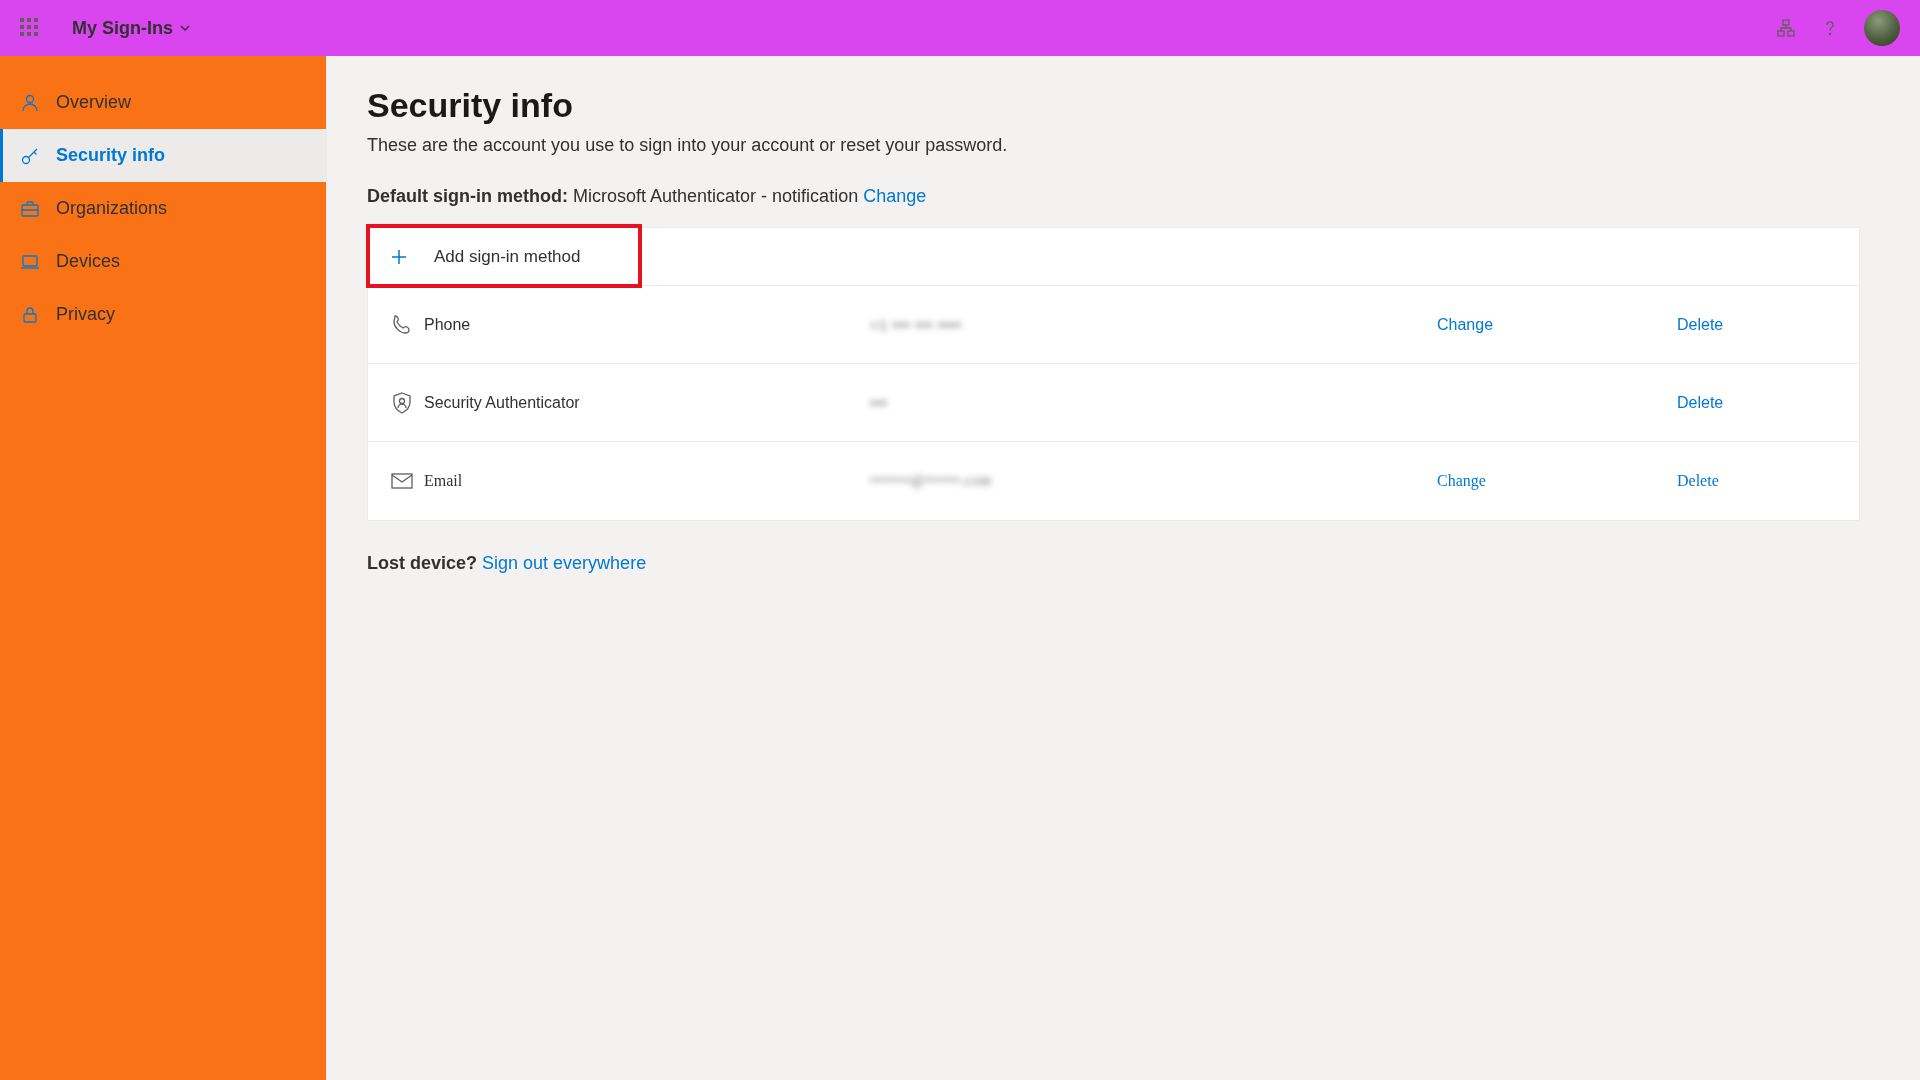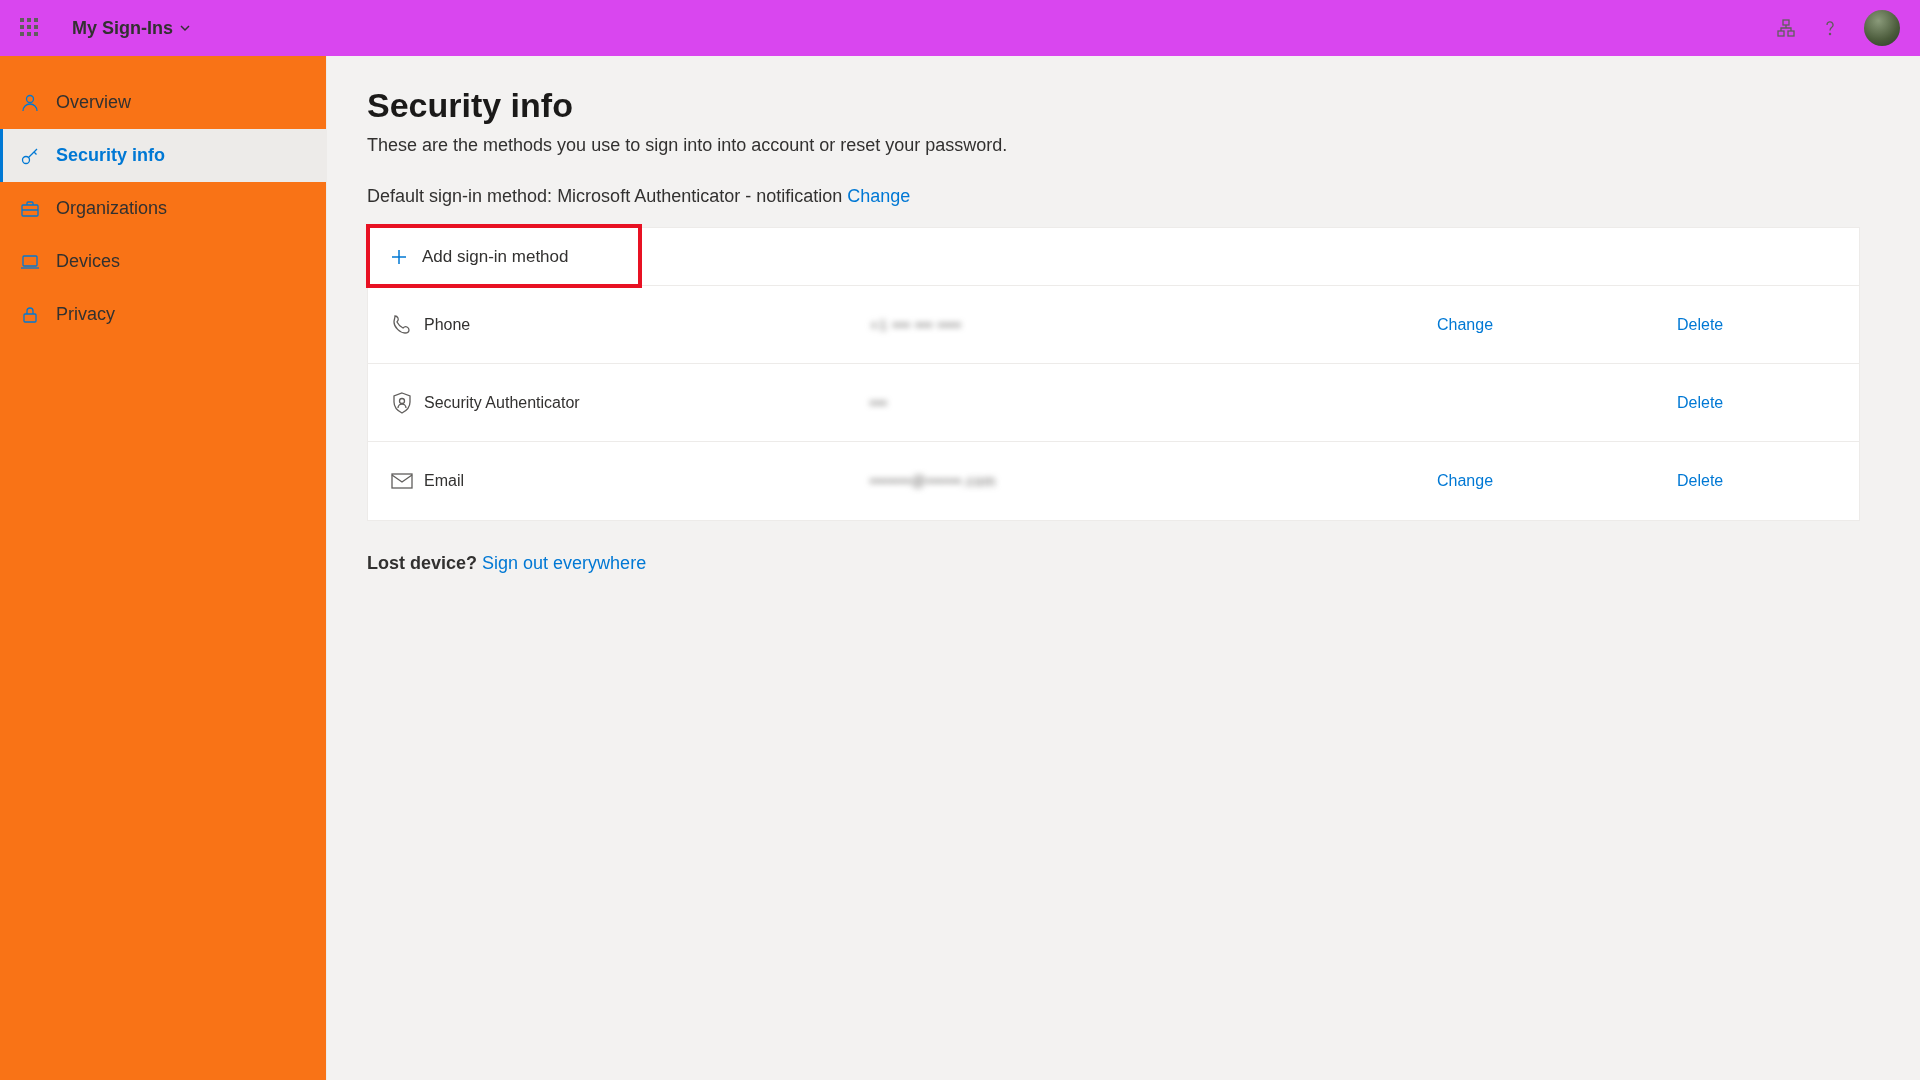--- a/index.html
+++ b/index.html
@@ -103,37 +103,37 @@
     .page-subtitle {
       font-size: 18px;
       color: #323130;
       margin-bottom: 30px;
     }
     .default-method {
       font-size: 18px;
       margin-bottom: 20px;
       color: #323130;
     }
-    .default-method b { font-weight: 400; margin-top: 40px; }
+    .default-method b { font-weight: 700; margin-top: 40px; }
     .link { color: #0078d4; cursor: pointer; }
     .methods-card {
       background: #ffffff;
       border: 1px solid #edebe9;
     }
     .add-method-row {
       display: flex;
       align-items: center;
       height: 58px;
       border-bottom: 1px solid #edebe9;
       position: relative;
     }
     .add-method-button {
       display: flex;
       align-items: center;
-      gap: 14px;
+      gap: 26px;
       padding: 0 22px;
       height: 100%;
       cursor: pointer;
       font-size: 17px;
       color: #323130;
       width: 272px;
     }
     .highlight-box {
       position: absolute;
       left: -2px;
@@ -145,21 +145,21 @@
     }
     .plus-icon { width: 18px; height: 18px; color: #0078d4; }
     .method-row {
       display: grid;
       grid-template-columns: 480px 400px 1fr 240px 160px;
       align-items: center;
       height: 78px;
       border-bottom: 1px solid #edebe9;
       padding: 0 22px;
     }
-    .method-row:last-child { border-bottom: none; }
+    .method-row:last-child { border-bottom: none; font-family: Liberation Serif, serif; }
     .method-name-cell {
       display: flex;
       align-items: center;
       gap: 10px;
     }
     .method-icon { width: 24px; height: 24px; color: #605e5c; }
     .method-name { font-size: 16px; color: #323130; }
     .method-value {
       font-size: 14px;
       filter: blur(3px);
@@ -250,21 +250,21 @@
       <svg class="sidebar-icon" viewBox="0 0 20 20" fill="none" stroke="currentColor" stroke-width="1.3">
         <rect x="4" y="9" width="12" height="8" rx="1"></rect>
           <path d="M7 9 V6 a3 3 0 0 1 6 0 V9"></path>
       </svg>
       <span>Privacy</span>
     </div>
   </nav>
 
   <main class="main">
     <h1 class="page-title">Security info</h1>
-    <p class="page-subtitle">These are the methods you use to sign into into account or reset your password.</p>
+    <p class="page-subtitle">These are the account you use to sign into your account or reset your password.</p>
     <p class="default-method">
       <b>Default sign-in method:</b>
       <span>Microsoft Authenticator - notification</span>
       <span class="link">Change</span>
     </p>
 
     <div class="methods-card">
       <div class="add-method-row">
         <div class="highlight-box"></div>
         <div class="add-method-button">

